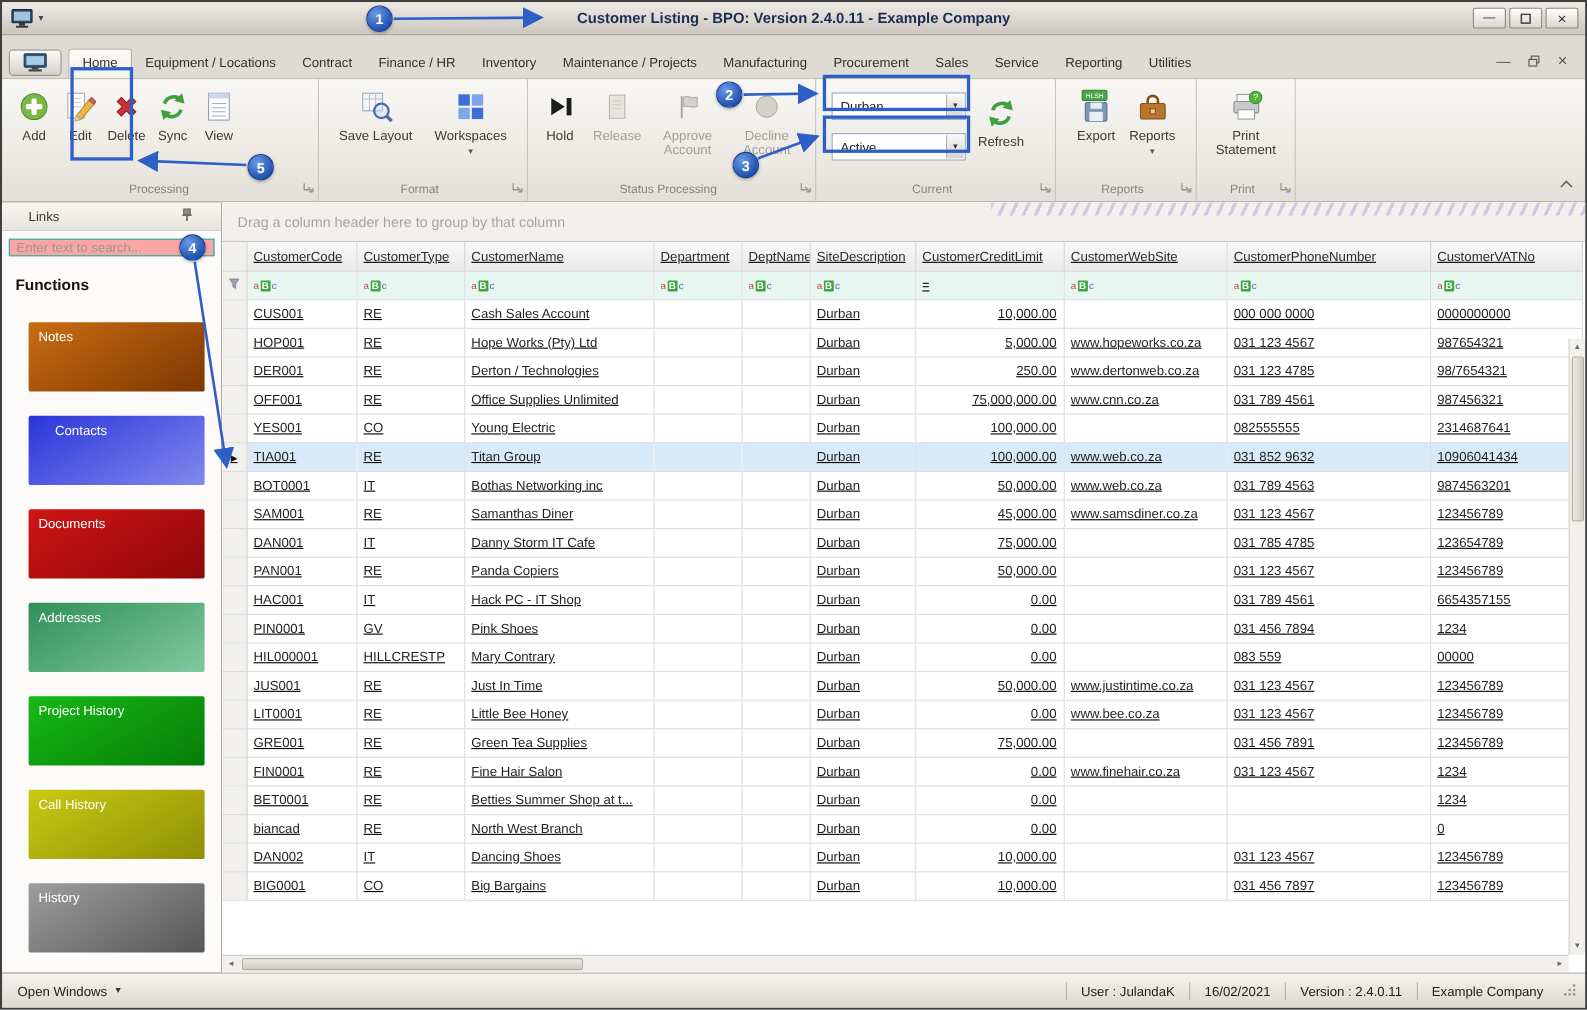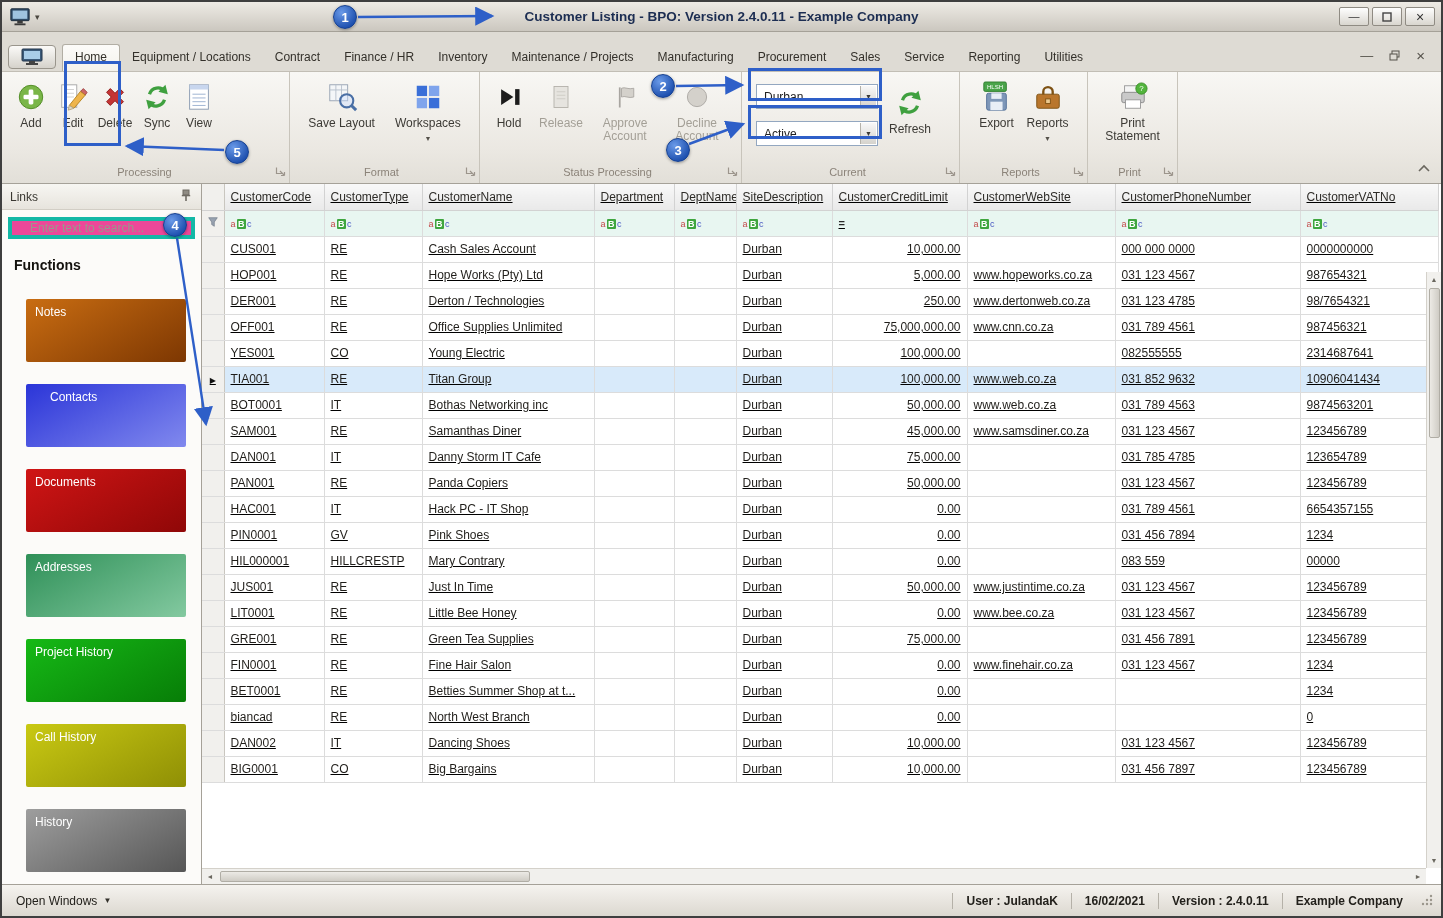--- a/index.html
+++ b/index.html
@@ -43,22 +43,22 @@
 .g-print{width:90px;}
 .combo-col{display:flex;flex-direction:column;gap:12px;padding:9px 0 0 10px;}
 .combo{width:122px;height:25px;border:1px solid #93a7c0;background:#fff;display:flex;align-items:center;font-size:12px;color:#222;padding-left:7px;position:relative;}
 .combo .ddbtn{position:absolute;right:1px;top:1px;bottom:1px;width:16px;border-left:1px solid #b5b2aa;background:linear-gradient(#f8f8f8,#d5d3cd);display:flex;align-items:center;justify-content:center;font-size:7px;color:#3c3a35;}
 .refresh-wrap{padding-top:6px;margin-left:8px;}
 .ribbon-collapse{position:absolute;right:10px;bottom:6px;}
 
 
 .main{flex:1;display:flex;min-height:0;background:#fff;}
 .sidebar{flex:0 0 200px;border-right:1px solid #a5a198;background:#fcfbf9;display:flex;flex-direction:column;overflow:hidden;}
-.sb-header{flex:0 0 26px;background:linear-gradient(#f7f6f2,#e7e4dd);border-bottom:1px solid #d2cec5;display:flex;align-items:center;justify-content:space-between;padding:0 8px;font-size:12px;color:#3a3832;}
-.sb-search{margin:7px 6px 0;height:23px;border:4px solid #14b8a6;background:#ec4899;display:flex;align-items:center;padding:0 18px;}
+.sb-header{flex:0 0 26px;background:linear-gradient(#f7f6f2,#e7e4dd);border-bottom:1px solid #d2cec5;display:flex;align-items:center;justify-content:space-between;padding:0 24px;font-size:12px;color:#3a3832;}
+.sb-search{margin:7px 6px 0;height:23px;border:1px solid #14b8a6;background:#fca5a5;display:flex;align-items:center;padding:0 6px;}
 .sb-search input{border:none;outline:none;width:100%;font-size:12px;color:#333;font-family:inherit;background:transparent;}
 .sb-search input::placeholder{color:#9b978e;}
 .sb-functions{margin:18px 0 0 12px;font-size:14px;font-weight:bold;color:#14120e;}
 .fblocks{margin-top:26px;}
 .fblock{width:160px;height:63px;margin:0 0 22px 24px;color:#fff;font-size:12px;padding:6px 9px;border-radius:2px;}
 
 
 .gridarea{flex:1;display:flex;flex-direction:column;position:relative;min-width:0;background:#fff;}
 .groupby{flex:0 0 36px;background:#f2f0ec;border-bottom:1px solid #cac6bd;display:flex;align-items:center;padding-left:14px;font-size:13px;color:#a9a49b;position:relative;overflow:hidden;}
 .stripes{position:absolute;top:0;right:0;width:540px;height:12px;background:repeating-linear-gradient(115deg,rgba(150,130,200,.35) 0 3px,transparent 3px 10px);}
@@ -83,21 +83,21 @@
 .hscroll{position:absolute;left:0;right:15px;bottom:0;height:16px;background:#f1f0ed;border-top:1px solid #d4d1ca;display:flex;align-items:center;}
 .hthumb{height:11px;width:310px;background:linear-gradient(#eceae5,#cfccc5);border:1px solid #b0ada5;border-radius:2px;margin-left:2px;}
 .hfill{flex:1;}
 .hscroll .sbtn{flex:0 0 16px;}
 
 
 .statusbar{flex:0 0 32px;background:linear-gradient(#f5f3ef,#dcd8d0);border-top:1px solid #a5a198;display:flex;align-items:center;padding:0 8px;font-size:12px;color:#23211c;}
 .owt{display:flex;align-items:center;gap:6px;padding:2px 6px;}
 .owt .caret{font-size:8px;color:#33312b;}
 .sb-right{margin-left:auto;display:flex;align-items:center;}
-.sb-seg{padding:0 13px;white-space:nowrap;font-weight:bold;}
+.sb-seg{padding:0 13px;white-space:nowrap;}
 .sb-sep{width:1px;height:16px;background:#b5b1a8;}
 .grip{margin:0 0 0 4px;}
 
 
 .overlay{position:absolute;inset:0;pointer-events:none;z-index:60;}
 .hlbox{position:absolute;border:3px solid #2e5fc8;}
 .ann{position:absolute;width:24px;height:24px;border-radius:50%;background:radial-gradient(circle at 35% 30%,#6a9ae8,#1d4fae 75%);border:1px solid #16408f;color:#fff;font-weight:bold;font-size:13px;display:flex;align-items:center;justify-content:center;box-shadow:0 1px 3px rgba(0,0,0,.35);}
 .arrowsvg{position:absolute;inset:0;width:100%;height:100%;}
 </style>
 </head>
@@ -437,20 +437,24 @@
           <div class="fblock" style="background: linear-gradient(150deg, rgb(43, 53, 216), rgb(129, 137, 238)); padding-left: 24px;">Contacts</div>
           <div class="fblock" style="background: linear-gradient(150deg, rgb(208, 21, 21), rgb(143, 7, 7));">Documents</div>
           <div class="fblock" style="background: linear-gradient(150deg, rgb(47, 144, 88), rgb(131, 201, 160));">Addresses</div>
           <div class="fblock" style="background: linear-gradient(150deg, rgb(22, 185, 22), rgb(7, 125, 7));">Project History</div>
           <div class="fblock" style="background: linear-gradient(150deg, rgb(201, 201, 19), rgb(143, 143, 5));">Call History</div>
           <div class="fblock" style="background: linear-gradient(150deg, rgb(158, 158, 158), rgb(86, 86, 86));">History</div>
         </div>
     </div>
 
     <div class="gridarea">
+      <div class="groupby">
+        <span>Drag a column header here to group by that column</span>
+        <span class="stripes"></span>
+      </div>
       <div class="gridscroll">
         <table class="grid">
             <colgroup>
               <col style="width: 22px;">
               <col style="width: 100px;">
               <col style="width: 98px;">
               <col style="width: 172px;">
               <col style="width: 80px;">
               <col style="width: 62px;">
               <col style="width: 96px;">

